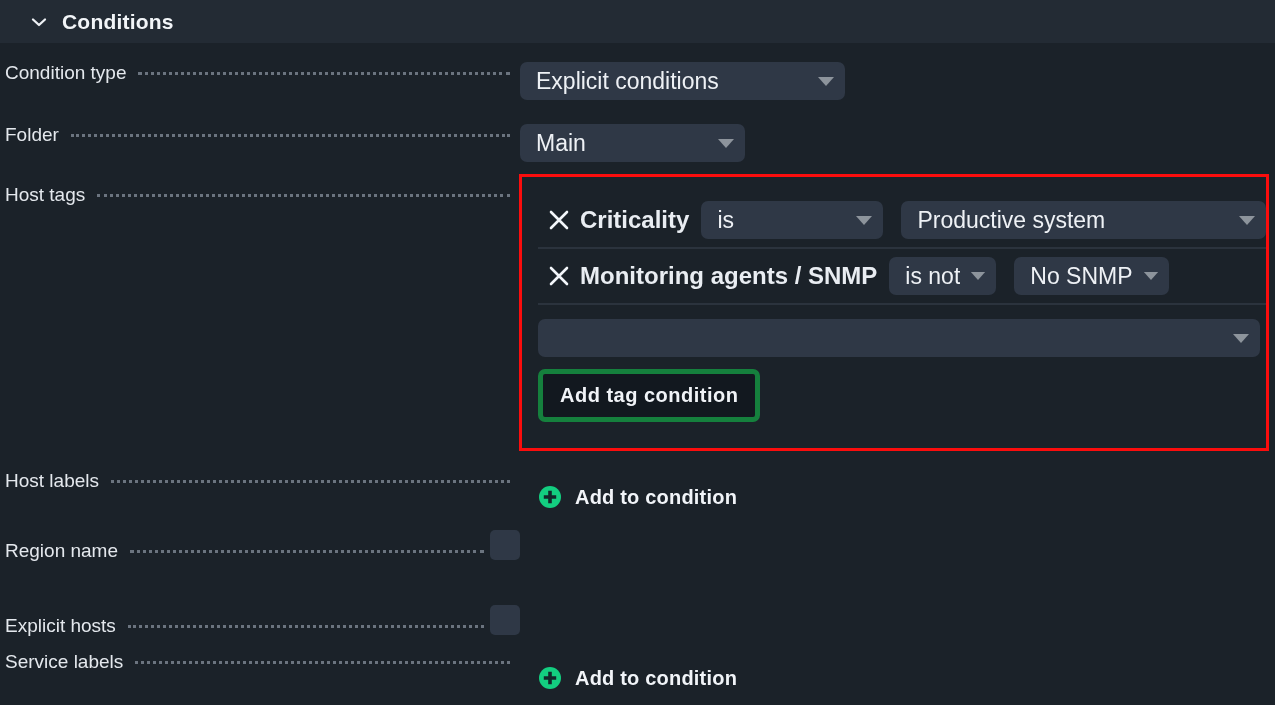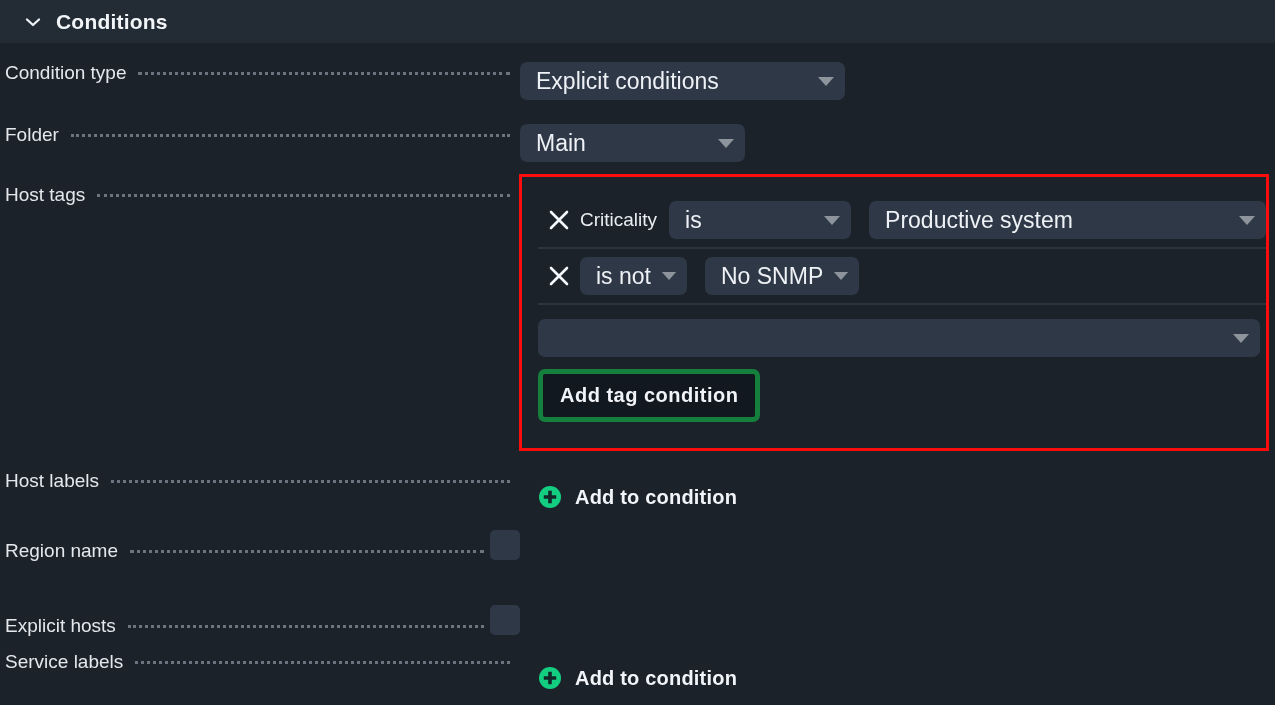--- a/index.html
+++ b/index.html
@@ -15,21 +15,21 @@
     overflow: hidden;
     position: relative;
   }
 
   
   .section-header {
     height: 43px;
     background: #232b34;
     display: flex;
     align-items: center;
-    padding-left: 22px;
+    padding-left: 28px;
     box-sizing: border-box;
   }
   .chevron-icon {
     width: 22px;
     height: 22px;
     display: flex;
     align-items: center;
     justify-content: center;
     margin-right: 12px;
     flex: 0 0 auto;
@@ -143,25 +143,26 @@
   .x-icon {
     width: 42px;
     flex: 0 0 42px;
     display: flex;
     align-items: center;
     justify-content: center;
     cursor: pointer;
   }
   .x-icon svg { display: block; }
   .tag-name {
-    font-size: 19px;
+    font-size: 24px;
     color: #e9edf2;
     white-space: nowrap;
     margin-right: 12px;
     flex: 0 0 auto;
+    font-weight: bold;
   }
   .tagrow .dd { flex: 0 0 auto; }
   .tagrow .dd.grow { flex: 1 1 auto; min-width: 0; }
   .dd-op-fixed { width: 182px; }
 
   .empty-dd-wrap { padding: 14px 0 4px 0; }
   .dd.empty {
     display: flex;
     width: 722px;
     height: 38px;
@@ -285,20 +286,21 @@
           </div>
         </div>
 
         
         <div class="tagrow">
           <span class="x-icon">
             <svg width="24" height="24" viewBox="0 0 24 24">
               <path d="M4 4 L20 20 M20 4 L4 20" stroke="#f3f6fa" stroke-width="2.6" stroke-linecap="round"></path>
             </svg>
           </span>
+          <span class="tag-name">Monitoring agents / SNMP</span>
           <div class="dd">
             <span class="dd-label">is not</span>
             <span class="caret" style="padding-left:10px;">
               <svg width="16" height="10" viewBox="0 0 18 11">
                   <path d="M1 1 H17 L9 10 Z" fill="#8d949c"></path>
                 </svg>
             </span>
           </div>
           <div class="dd" style="margin-left:18px;">
             <span class="dd-label">No SNMP</span>

